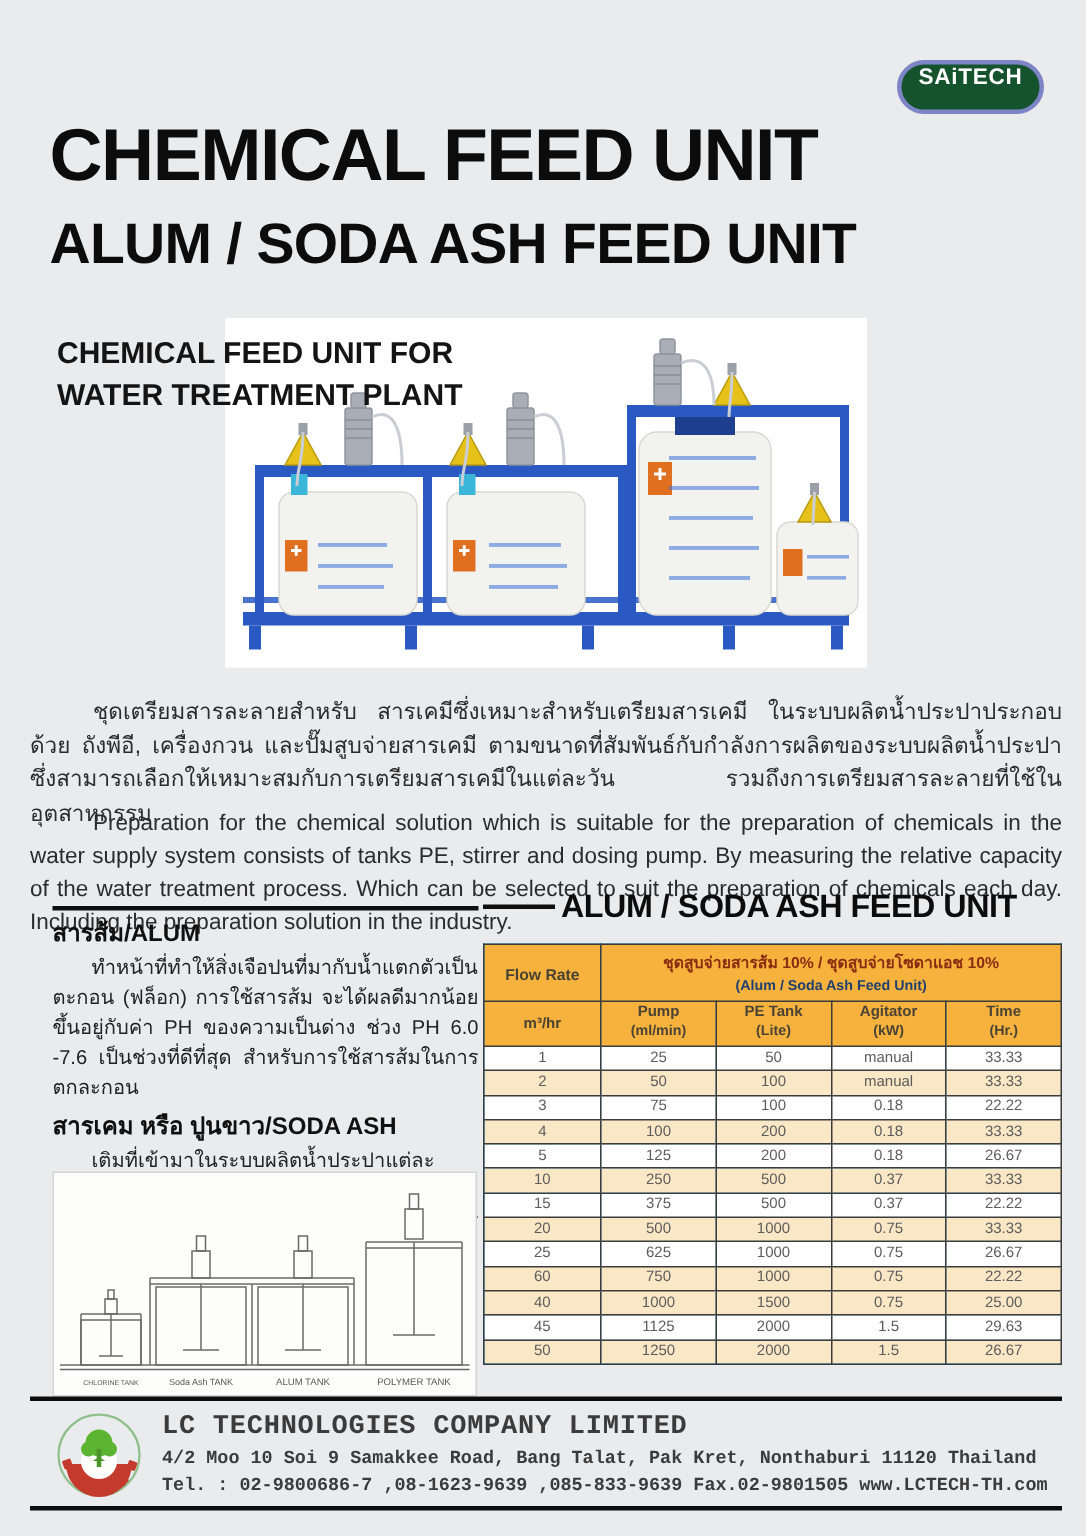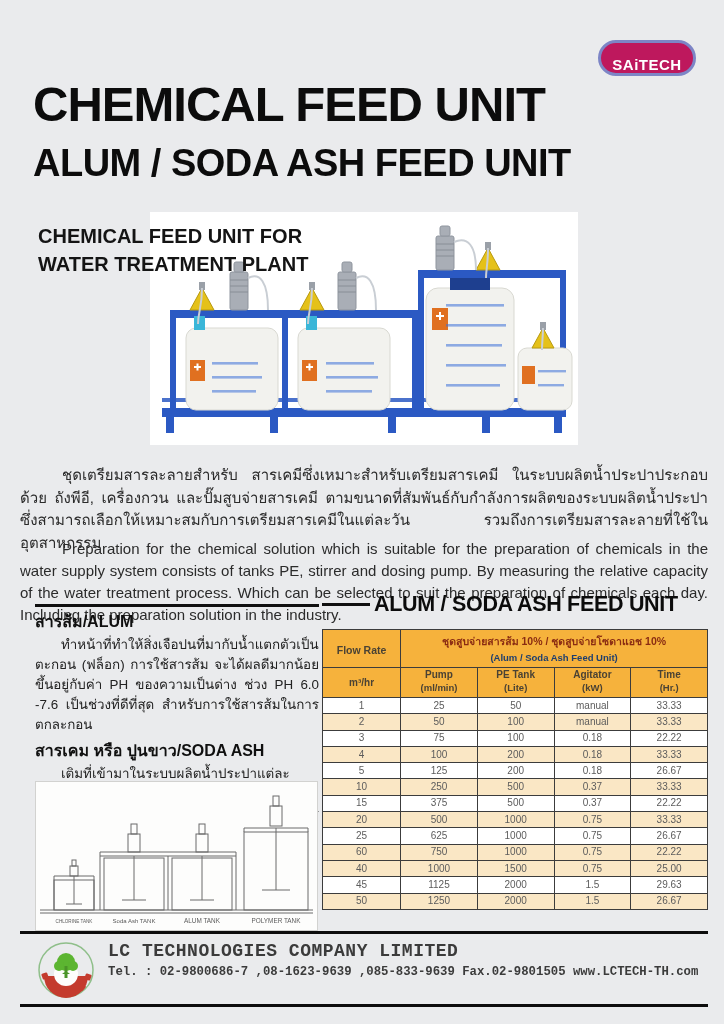--- a/index.html
+++ b/index.html
@@ -1,21 +1,21 @@
 <!DOCTYPE html>
 <html><head>
 <meta charset="utf-8">
 <style>
   html,body{margin:0;padding:0;background:#d7d8da;}
   .page{position:relative;width:724px;height:1024px;background:#eaebed;overflow:hidden;
         font-family:"Liberation Sans",sans-serif;color:#1a1a1a;margin:0 auto;}
 
   
-  .logo-pill{position:absolute;top:40px;right:28px;width:92px;height:30px;background:#be185d;
-             border:3px solid #7d85c6;border-radius:18px;display:flex;align-items:flex-end;justify-content:center;}
+  .logo-pill{position:absolute;top:40px;right:28px;width:92px;height:30px;background:#14532d;
+             border:3px solid #7d85c6;border-radius:18px;display:flex;align-items:flex-start;justify-content:center;}
   .logo-pill span{color:#fff;font-weight:800;font-size:15px;letter-spacing:.5px;}
 
   
   .h1{position:absolute;left:33px;top:76px;font-size:49px;font-weight:900;letter-spacing:-1px;color:#0c0c0c;}
   .h2{position:absolute;left:33px;top:142px;font-size:38px;font-weight:900;letter-spacing:-.5px;color:#0c0c0c;}
 
   
   .photo{position:absolute;left:150px;top:212px;width:428px;height:233px;background:#ffffff;z-index:1;}
   .photo-caption{position:absolute;left:38px;top:222px;z-index:2;font-size:20px;font-weight:800;
                  line-height:1.42;color:#141414;}
@@ -393,17 +393,18 @@
 
       <circle cx="30" cy="22" r="9" fill="#5cb531"></circle>
       <circle cx="23" cy="26" r="5" fill="#5cb531"></circle>
       <circle cx="37" cy="26" r="5" fill="#5cb531"></circle>
       <rect x="28.5" y="26" width="3" height="12" fill="#4a9428"></rect>
       <path d="M26 34 q4 -4 8 0" fill="#4a9428"></path>
     </svg>
   </div>
   <div class="footer-text">
     <div class="l1">LC TECHNOLOGIES COMPANY LIMITED</div>
+    <div class="l2">4/2 Moo 10 Soi 9 Samakkee Road, Bang Talat, Pak Kret, Nonthaburi 11120 Thailand</div>
     <div class="l3">Tel. : 02-9800686-7 ,08-1623-9639 ,085-833-9639 Fax.02-9801505 www.LCTECH-TH.com</div>
   </div>
   <div class="rule-bot"></div>
 
 </div>
 
 </body></html>

